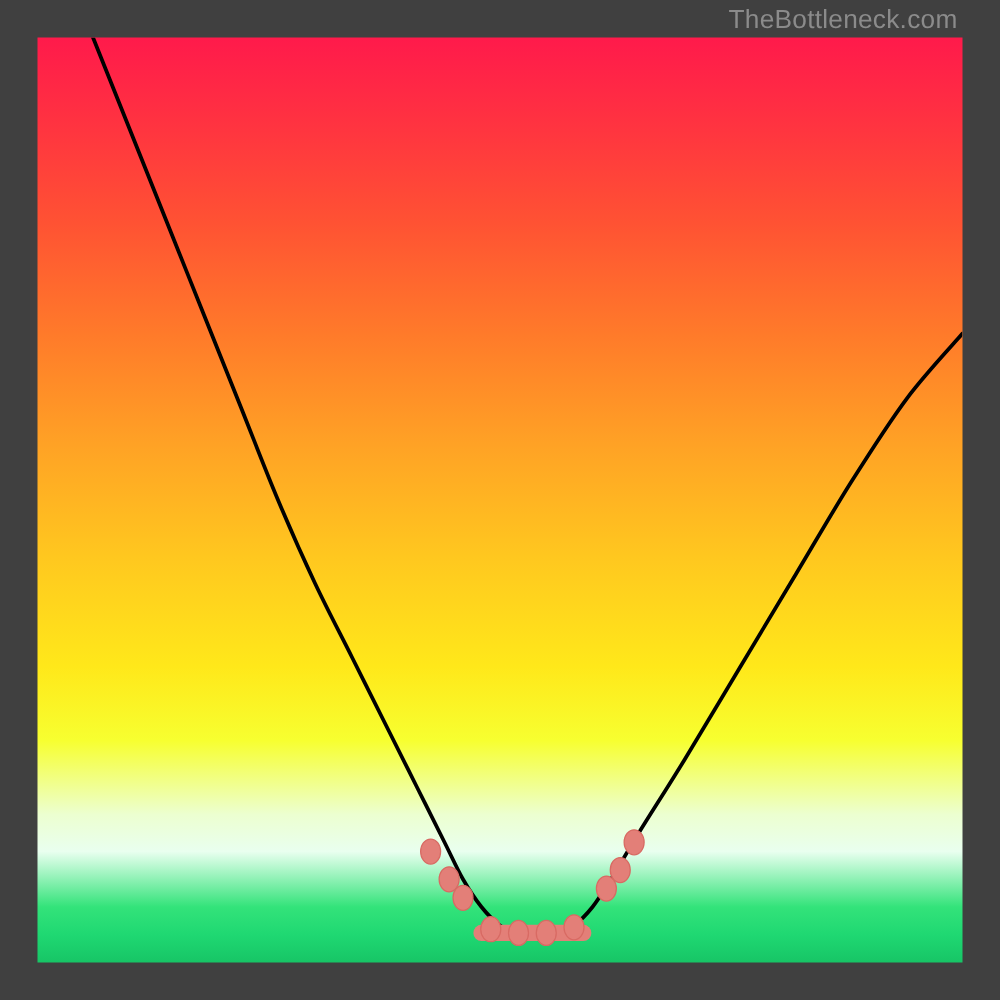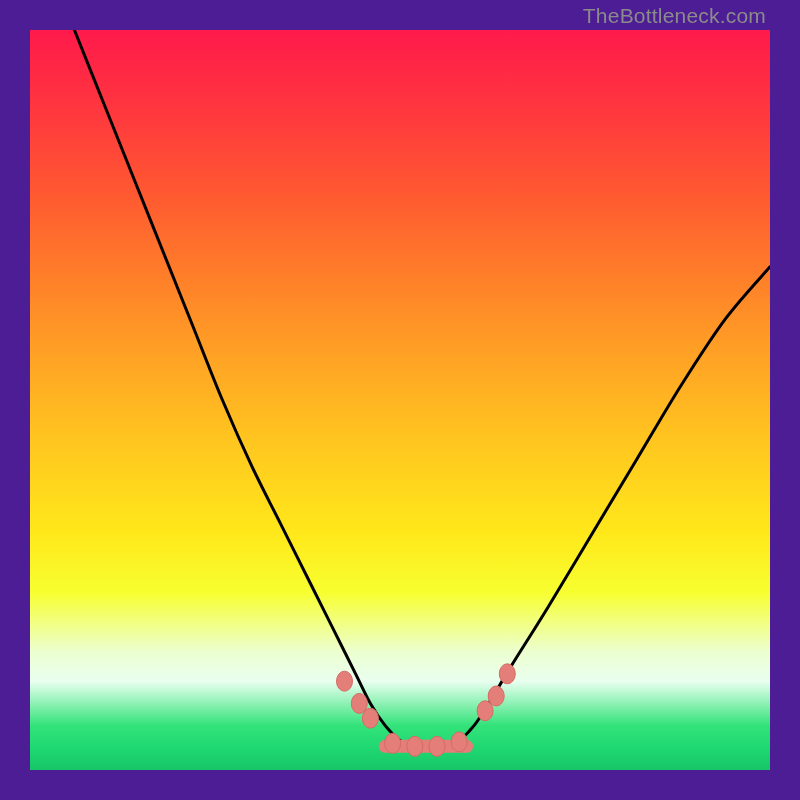--- a/index.html
+++ b/index.html
@@ -8,21 +8,21 @@
     width: 800px;
     height: 800px;
     overflow: hidden;
     background: #000;
     font-family: Arial, Helvetica, sans-serif;
   }
   .frame {
     position: relative;
     width: 800px;
     height: 800px;
-    background: #4c1d95;
+    background: #404040;
   }
   
   .plot {
     position: absolute;
     left: 30px;
     top: 30px;
     width: 740px;
     height: 740px;
     background: linear-gradient(
       to bottom,

